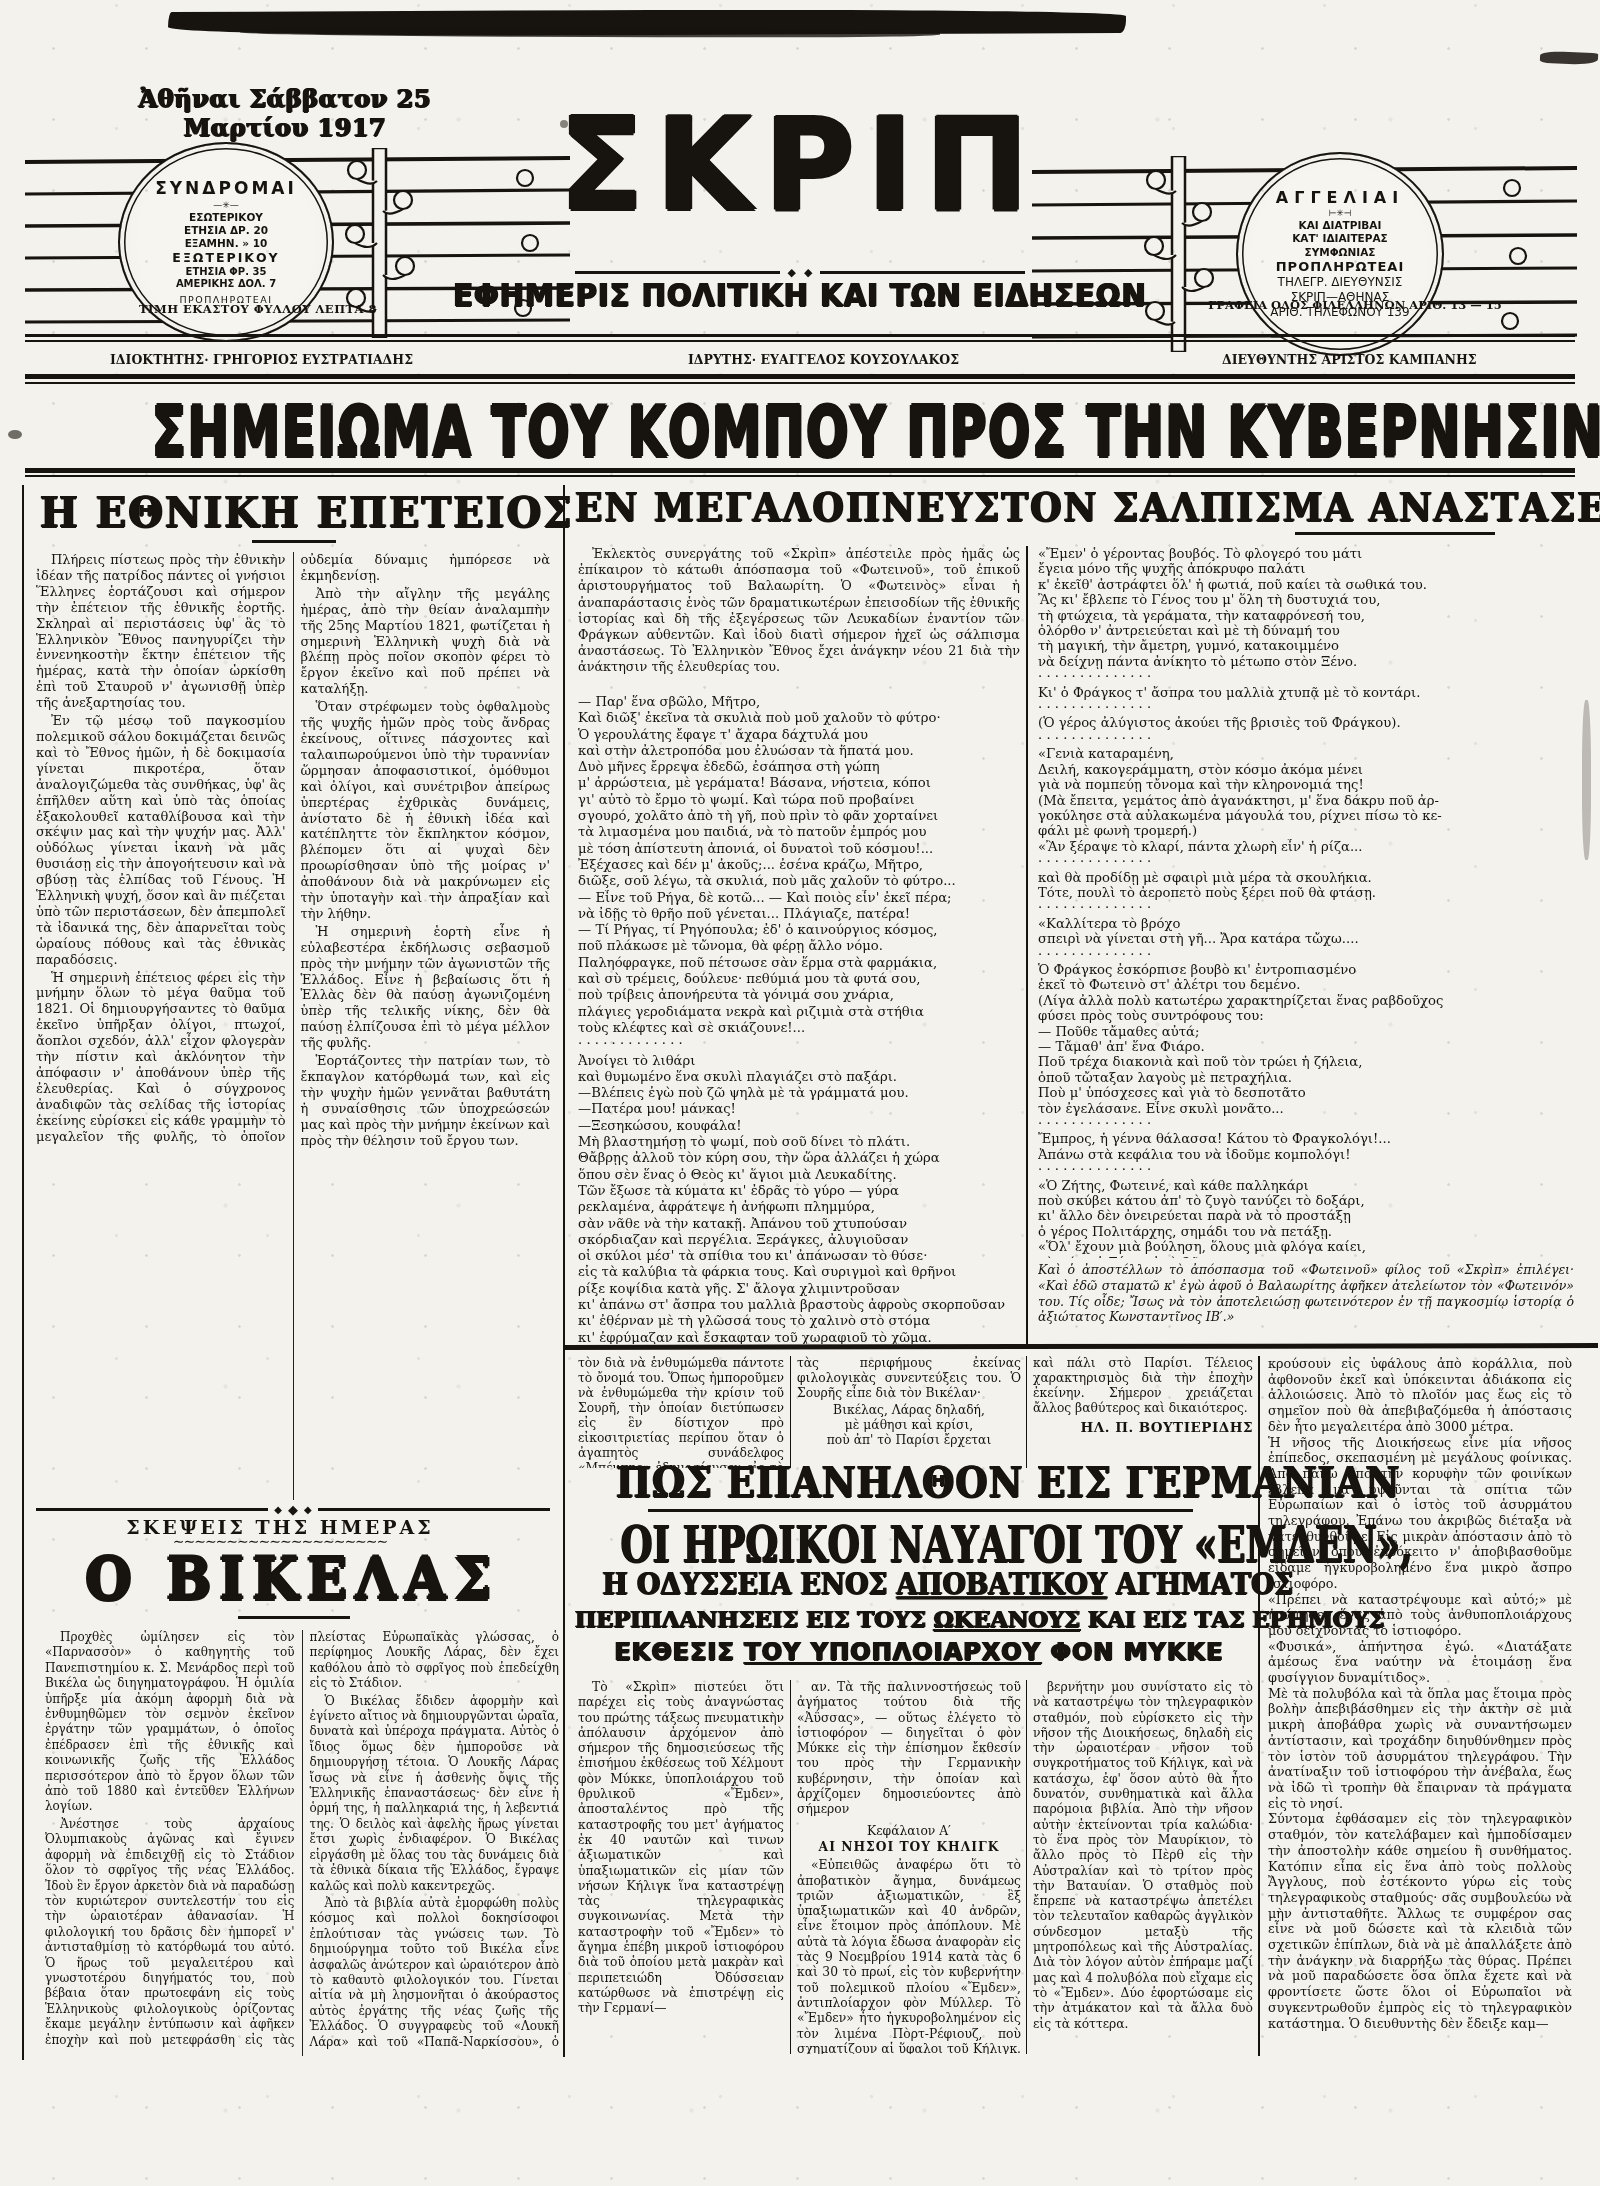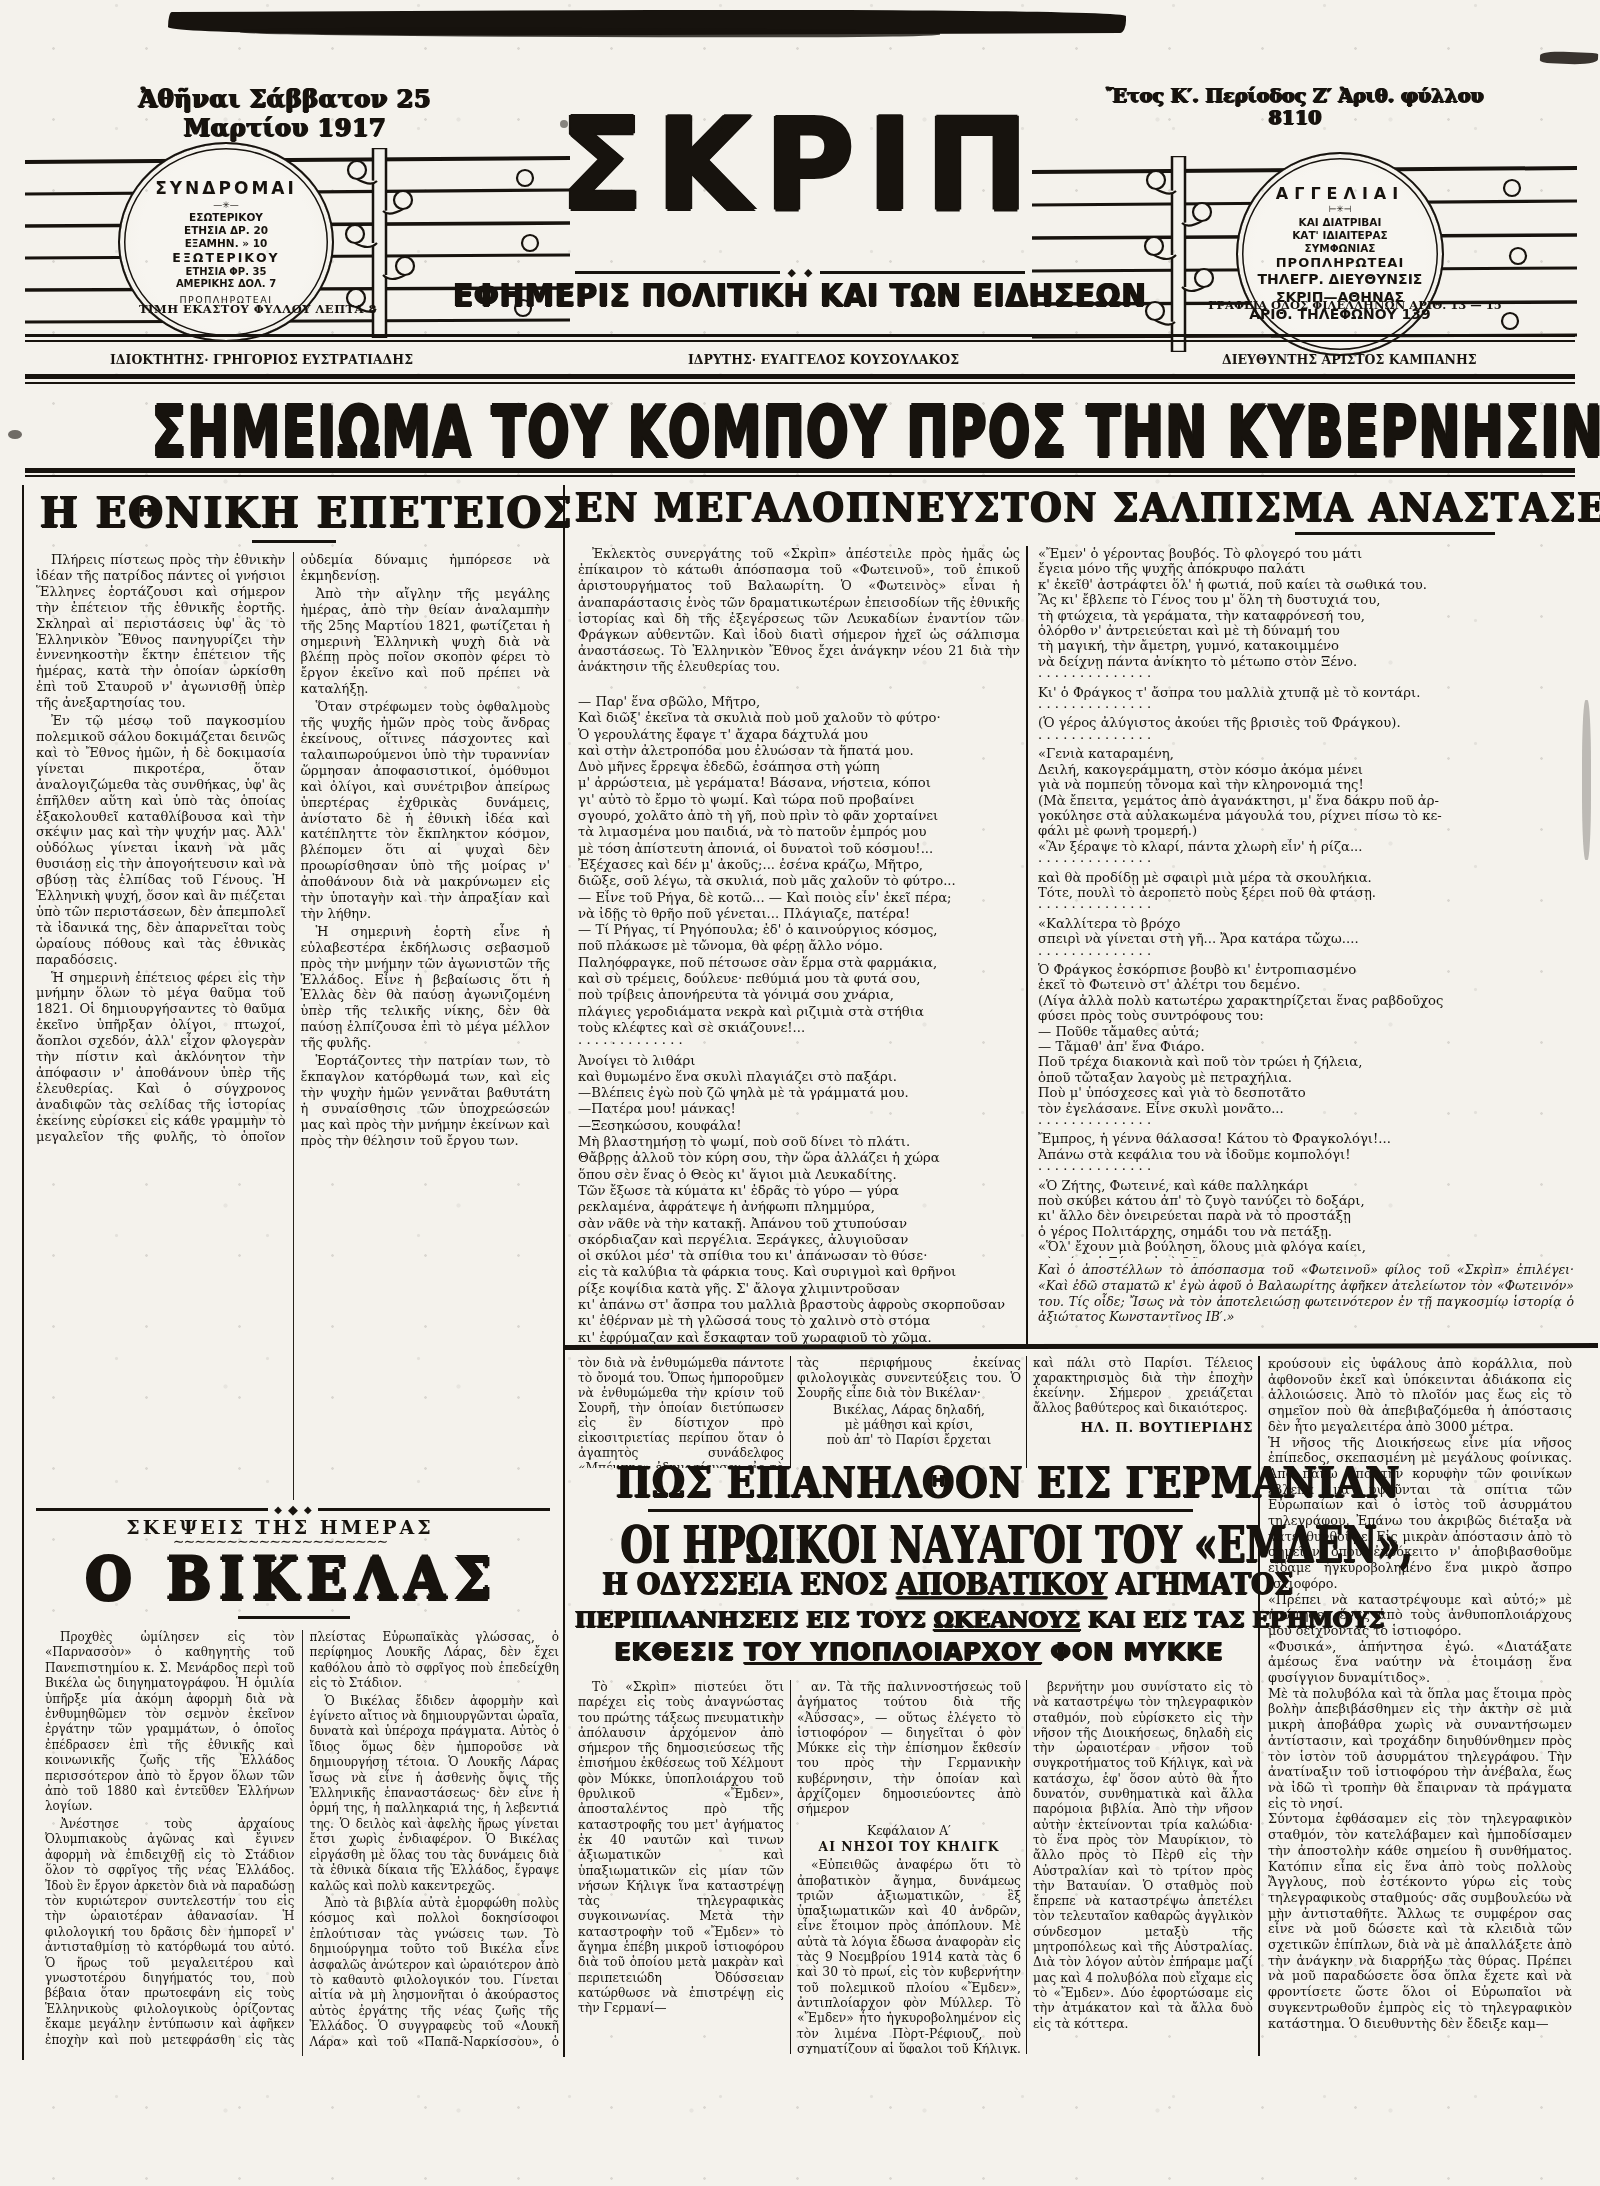--- a/index.html
+++ b/index.html
@@ -35,21 +35,20 @@
 <div class="page">
 
   <div class="abs ink" style="left:168px;top:10px;width:958px;height:25px;border-radius:4px 55% 6px 45%/60% 8px 50% 10px;transform:rotate(-0.25deg);"></div>
   <div class="abs ink" style="left:240px;top:28px;width:700px;height:9px;border-radius:40%;opacity:.8;transform:rotate(.2deg);"></div>
   <div class="abs ink" style="left:1540px;top:52px;width:58px;height:12px;border-radius:40% 10% 50% 20%;transform:rotate(2.5deg);opacity:.85;"></div>
   <div class="blot" style="left:8px;top:430px;width:14px;height:9px;opacity:.6;"></div>
   <div class="blot" style="left:1582px;top:700px;width:9px;height:160px;opacity:.25;border-radius:40%;"></div>
   <div class="blot" style="left:560px;top:120px;width:8px;height:8px;opacity:.5;"></div>
 
   <div class="abs ctr hfat" style="left:105px;top:84px;width:360px;font-size:24px;font-weight:bold;letter-spacing:.5px;">Ἀθῆναι Σάββατον 25 Μαρτίου 1917</div>
-  <div class="abs ctr hfat" style="left:1090px;top:84px;width:410px;font-size:19px;font-weight:bold;">Ἔτος Κ′. Περίοδος Ζ′  Ἀριθ. φύλλου 8110</div>
 
   <svg class="abs" style="left:25px;top:148px;" width="545" height="190" viewBox="0 0 545 190">
     <g stroke="#17130e" fill="none">
       <line x1="0" y1="14" x2="545" y2="10" stroke-width="4"></line>
       <line x1="0" y1="46" x2="545" y2="42" stroke-width="3.2"></line>
       <line x1="0" y1="78" x2="545" y2="75" stroke-width="3.6"></line>
       <line x1="0" y1="110" x2="545" y2="107" stroke-width="3"></line>
       <line x1="0" y1="142" x2="545" y2="140" stroke-width="3.4"></line>
       <line x1="0" y1="174" x2="545" y2="172" stroke-width="3"></line>
       <rect x="348" y="0" width="13" height="190" fill="#f4f2ec" stroke-width="2.5"></rect>
@@ -119,21 +118,21 @@
   <div class="abs seal" style="left:1236px;top:152px;width:204px;height:200px;justify-content:center;">
     <div style="font-size:16px;font-weight:bold;letter-spacing:6px;">ΑΓΓΕΛΙΑΙ</div>
     <div style="font-size:9px;">⊢✳⊣</div>
     <div style="font-size:10.5px;font-weight:bold;">
 
     <div>ΚΑΙ ΔΙΑΤΡΙΒΑΙ</div>
         <div>ΚΑΤ' ΙΔΙΑΙΤΕΡΑΣ</div>
         <div>ΣΥΜΦΩΝΙΑΣ</div>
       </div>
     <div style="font-size:13px;font-weight:bold;letter-spacing:1px;">ΠΡΟΠΛΗΡΩΤΕΑΙ</div>
-    <div style="font-size:14px;font-weight:bold;">
+    <div style="font-size:12px;">
 
     <div>ΤΗΛΕΓΡ. ΔΙΕΥΘΥΝΣΙΣ</div>
         <div>ΣΚΡΙΠ—ΑΘΗΝΑΣ</div>
         <div>ΑΡΙΘ. ΤΗΛΕΦΩΝΟΥ 139</div>
       </div>
   </div>
 
   <div class="abs ctr sans hfat2" style="left:540px;top:100px;width:520px;font-size:124px;font-weight:bold;letter-spacing:12px;line-height:1.05;transform:scale(1,1.03);">ΣΚΡΙΠ</div>
   <div class="abs" style="left:575px;top:266px;width:450px;display:flex;align-items:center;gap:8px;">
     <div class="rule" style="flex:1;height:2.5px;"></div>

